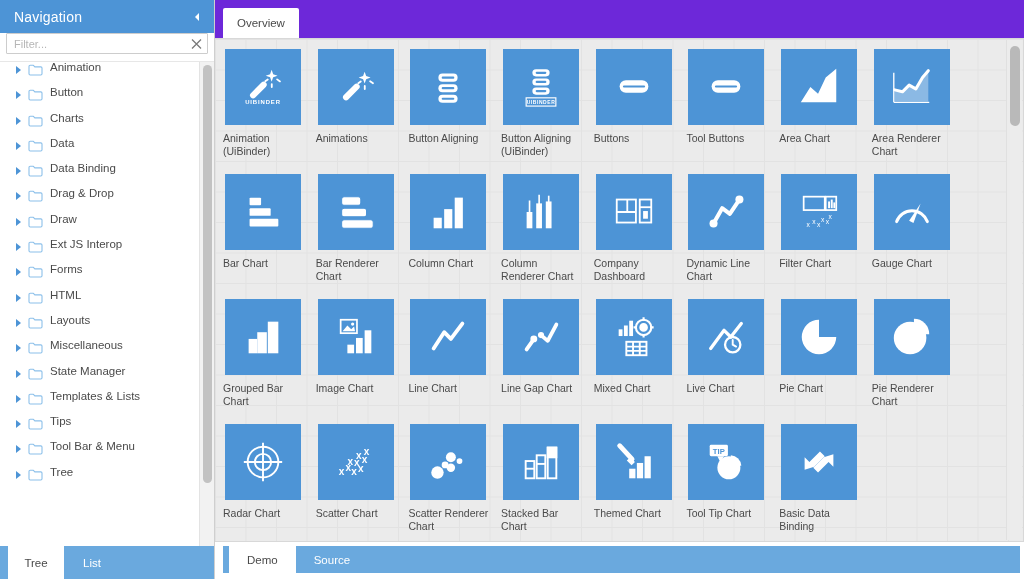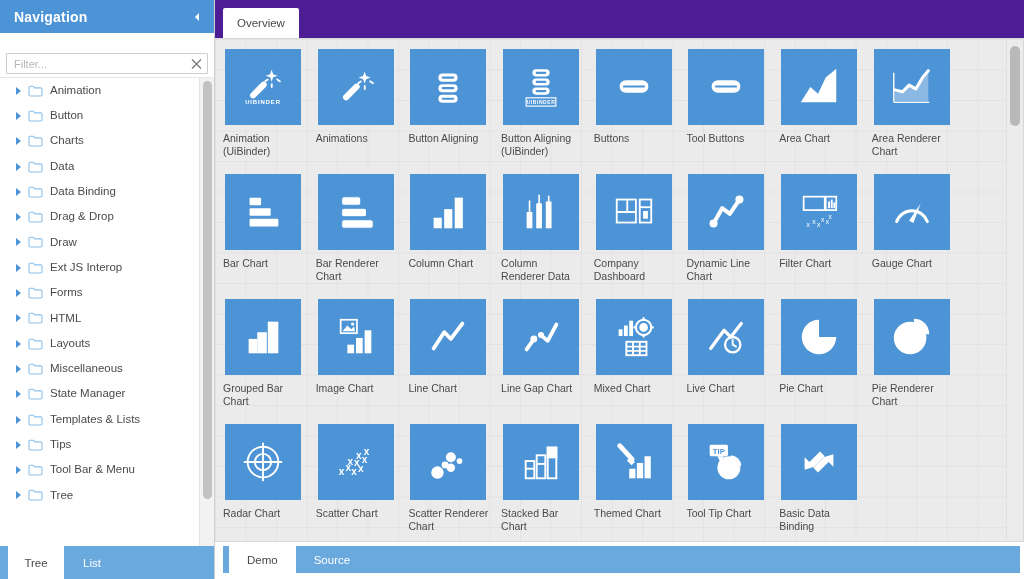--- a/index.html
+++ b/index.html
@@ -36,36 +36,36 @@
 
   .nav-header {
     height: 33px;
     flex: 0 0 33px;
     background: #4d94d6;
     color: #ffffff;
     display: flex;
     align-items: center;
     padding: 0 10px 0 14px;
     font-size: 14px;
-    font-weight: bold;
+    font-weight: normal;
     letter-spacing: .2px;
   }
   .nav-header .title { flex: 1 1 auto; }
   .collapse-arrow {
     width: 14px; height: 14px;
     display: flex; align-items: center; justify-content: center;
     color: #ffffff;
     font-size: 10px;
     cursor: pointer;
   }
   .collapse-arrow svg { display: block; }
 
   .filter-row {
     flex: 0 0 28px;
-    padding: 20px 6px 3px 6px;
+    padding: 0 6px 3px 6px;
     background: #ffffff;
   }
   .filter-box {
     position: relative;
     height: 21px;
     border: 1px solid #cdcdcd;
     background: #fff;
     border-radius: 1px;
     display: flex;
     align-items: center;
@@ -100,21 +100,21 @@
     border-top: 1px solid #e7e7e7;
   }
   .tree-list {
     position: absolute;
     left: 0; top: 0;
     width: 199px;
   }
   .tree-item {
     height: 25.3px;
     display: flex;
-    align-items: center;
+    align-items: flex-start;
     padding-left: 10px;
     cursor: pointer;
     font-size: 11.5px;
     color: #4a4a4a;
     white-space: nowrap;
   }
   .expander {
     width: 16px; height: 16px;
     flex: 0 0 16px;
     display: flex; align-items: center; justify-content: center;
@@ -179,21 +179,21 @@
     height: 579px;
     display: flex;
     flex-direction: column;
     background: #ffffff;
     overflow: hidden;
   }
 
   .tabbar {
     flex: 0 0 38px;
     height: 38px;
-    background: #4c1d95;
+    background: #6d28d9;
     display: flex;
     align-items: flex-end;
     padding-left: 8px;
   }
   .tabbar .tab {
     height: 30px;
     min-width: 62px;
     padding: 0 14px;
     display: flex;
     align-items: center;
@@ -695,21 +695,21 @@
                 <g fill="#ffffff">
                   <rect x="9" y="24" width="6" height="17"></rect>
                   <rect x="11.2" y="12" width="1.7" height="13"></rect>
                   <rect x="19" y="15" width="6" height="26"></rect>
                   <rect x="21.2" y="6" width="1.7" height="10"></rect>
                   <rect x="29" y="13" width="6" height="28"></rect>
                   <rect x="31.2" y="7" width="1.7" height="7"></rect>
                 </g>
               </svg>
             </div>
-            <div class="tile-label">Column Renderer Data</div>
+            <div class="tile-label">Column Renderer Chart</div>
           </div>
           <div class="tile">
             <div class="tile-icon">
               <svg width="46" height="46" viewBox="0 0 48 48">
                 <g fill="none" stroke="#ffffff" stroke-width="1.9">
                   <rect x="6" y="11" width="20" height="24"></rect>
                   <path d="M6 24 H26 M17 11 V24"></path>
                   <rect x="30" y="11" width="12" height="24"></rect>
                   <path d="M30 19 H42"></path>
                   <rect x="33.5" y="23" width="5" height="8" fill="#ffffff" stroke="none"></rect>

